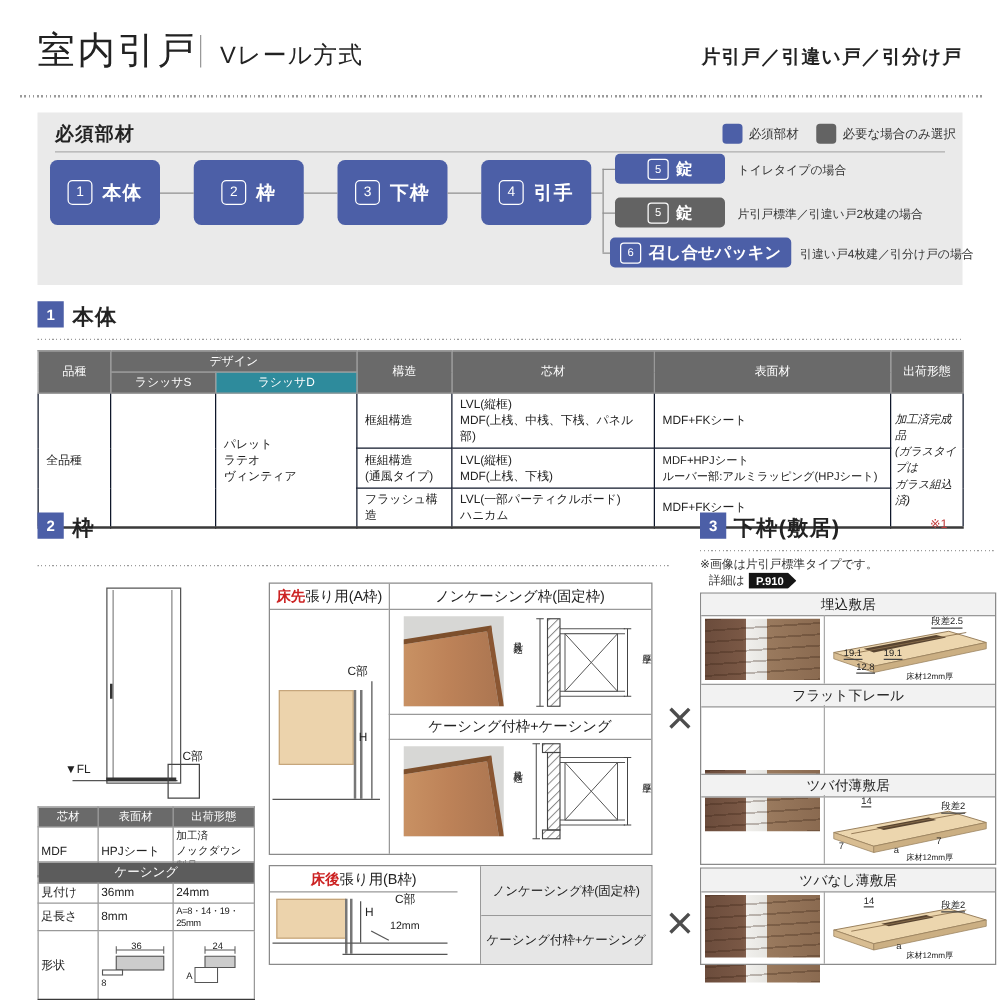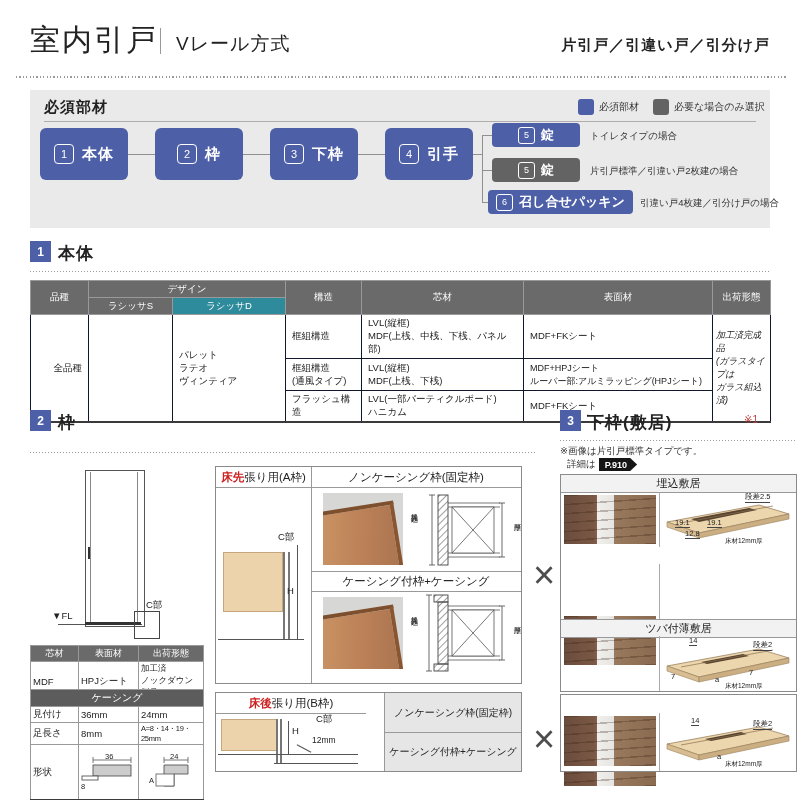--- a/index.html
+++ b/index.html
@@ -35,21 +35,21 @@
   
   .sec-badge{width:21px;height:21px;background:#4c5fa7;color:#fff;font-size:12px;font-weight:bold;display:flex;align-items:center;justify-content:center;}
   .sec-title{font-size:17px;font-weight:bold;letter-spacing:1px;}
   .refmark{font-size:10px;color:#c03a3a;}
   
   table.spec{border-collapse:collapse;table-layout:fixed;width:740px;font-size:9.5px;border:1px solid #888;border-bottom:2px solid #3a3a3a;}
   table.spec th{background:#6a6a6a;color:#fff;font-weight:normal;border:1px solid #999;padding:1px 2px;height:14px;}
   table.spec th.teal{background:#2e8b9c;}
   table.spec td{border:1px solid #0f172a;padding:2px 6px;vertical-align:middle;background:#fff;}
   .pre{white-space:pre-line;}
-  .tc{text-align:right;}
+  .tc{text-align:left;}
   
   table.mini{border-collapse:collapse;table-layout:fixed;width:173px;font-size:9.5px;border:1px solid #888;border-bottom:2px solid #3a3a3a;}
   table.mini th{background:#6a6a6a;color:#fff;font-weight:normal;border:1px solid #999;padding:1px;height:13px;font-size:9px;}
   table.mini td{border:1px solid #999;padding:1px 2px;text-align:left;vertical-align:middle;background:#fff;}
   .tiny{font-size:7.5px;letter-spacing:-0.3px;}
   .dim{font-size:7.5px;color:#222;position:absolute;}
   .ul{border-bottom:1px solid #444;}
   
   .obox{border:1px solid #8a8a8a;background:#fff;}
   .cellhdr{font-size:11.5px;display:flex;align-items:center;justify-content:center;}
@@ -424,20 +424,23 @@
         <polygon points="30,27 88,16 96,18 38,30" fill="#584430"></polygon>
         <line x1="20" y1="31" x2="112" y2="14" stroke="#8a6f4c" stroke-width="0.7"></line>
       </svg>
       <span class="dim ul" style="left:84px;top:0;">段差2.5</span>
       <span class="dim ul" style="left:14px;top:26px;">19.1</span>
       <span class="dim ul" style="left:46px;top:26px;">19.1</span>
       <span class="dim ul" style="left:24px;top:37px;">12.8</span>
       <span class="fl-floor" style="left:64px;top:45px;">床材12mm厚</span>
     </div>
 
+    <div class="abs sill-band" style="left:0;top:72px;width:235px;height:17px;border-top:1px solid #999;">
+        <span>フラット下レール</span>
+      </div>
     <div class="abs photo-floor" style="left:3px;top:92px;width:92px;height:49px;"></div>
     <div class="abs" style="left:98px;top:89px;width:1px;height:55px;background:#aaa;"></div>
 
     <div class="abs sill-band" style="left:0;top:144px;width:235px;height:17px;border-top:1px solid #999;">
         <span>ツバ付薄敷居</span>
       </div>
     <div class="abs photo-floor" style="left:3px;top:164px;width:92px;height:49px;"></div>
     <div class="abs" style="left:98px;top:161px;width:1px;height:55px;background:#aaa;"></div>
     <div class="abs sill-diag" style="left:100px;top:161px;width:133px;height:54px;">
       <svg width="133" height="54" viewBox="0 0 133 54">
@@ -450,20 +453,23 @@
       <span class="dim ul" style="left:28px;top:0;">14</span>
       <span class="dim ul" style="left:92px;top:4px;">段差2</span>
       <span class="dim" style="left:10px;top:36px;">7</span>
       <span class="dim" style="left:54px;top:39px;">a</span>
       <span class="dim" style="left:88px;top:32px;">7</span>
       <span class="fl-floor" style="left:64px;top:46px;">床材12mm厚</span>
     </div>
   </div>
 
   <div class="abs obox" style="left:560px;top:694px;width:235px;height:76px;">
+    <div class="abs sill-band" style="left:0;top:0;width:235px;height:18px;">
+        <span>ツバなし薄敷居</span>
+      </div>
     <div class="abs photo-floor" style="left:3px;top:21px;width:92px;height:50px;"></div>
     <div class="abs" style="left:98px;top:18px;width:1px;height:58px;background:#aaa;"></div>
     <div class="abs sill-diag" style="left:100px;top:19px;width:133px;height:54px;">
       <svg width="133" height="54" viewBox="0 0 133 54">
         <polygon points="6,30 98,13 128,22 38,41" fill="#ecd6ae" stroke="#9a815e" stroke-width="0.8"></polygon>
         <polygon points="6,30 38,41 38,46 6,35" fill="#d8bd92" stroke="#9a815e" stroke-width="0.6"></polygon>
         <polygon points="38,41 128,22 128,27 38,46" fill="#cbaf83" stroke="#9a815e" stroke-width="0.6"></polygon>
         <polygon points="44,25 80,18 86,20 50,27" fill="#584430"></polygon>
         <line x1="20" y1="31" x2="112" y2="14" stroke="#8a6f4c" stroke-width="0.7"></line>
       </svg>

